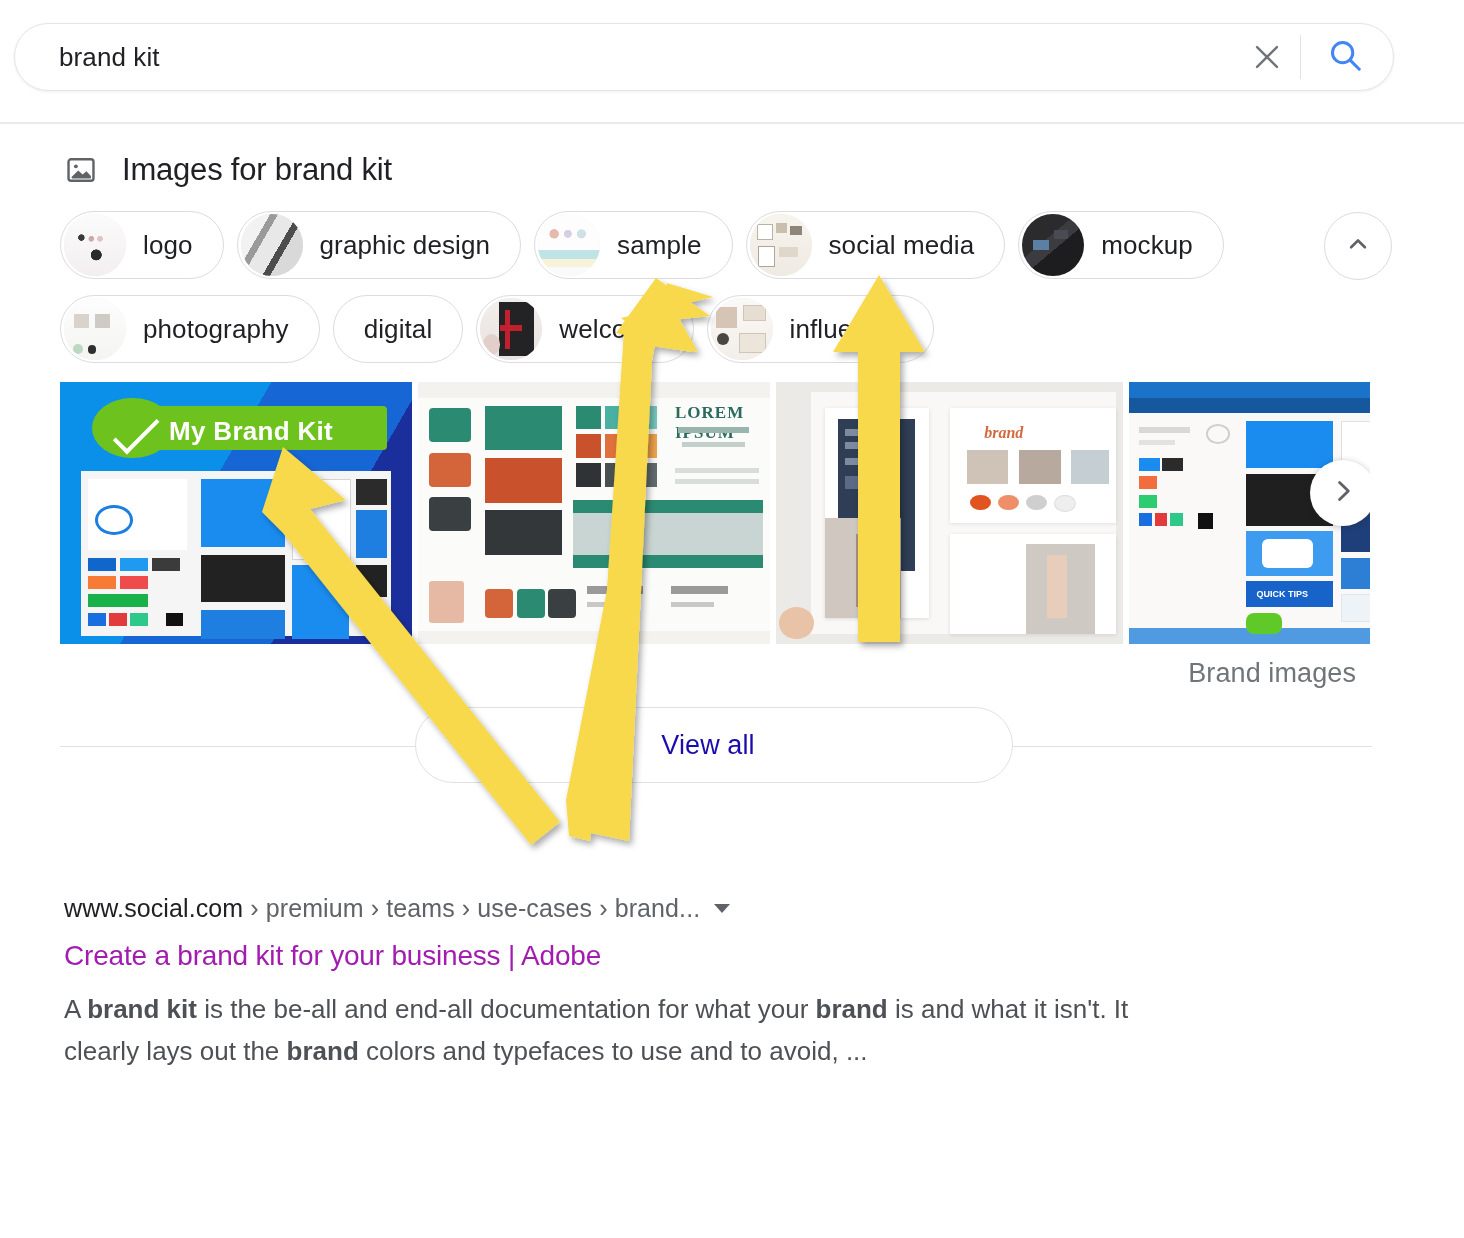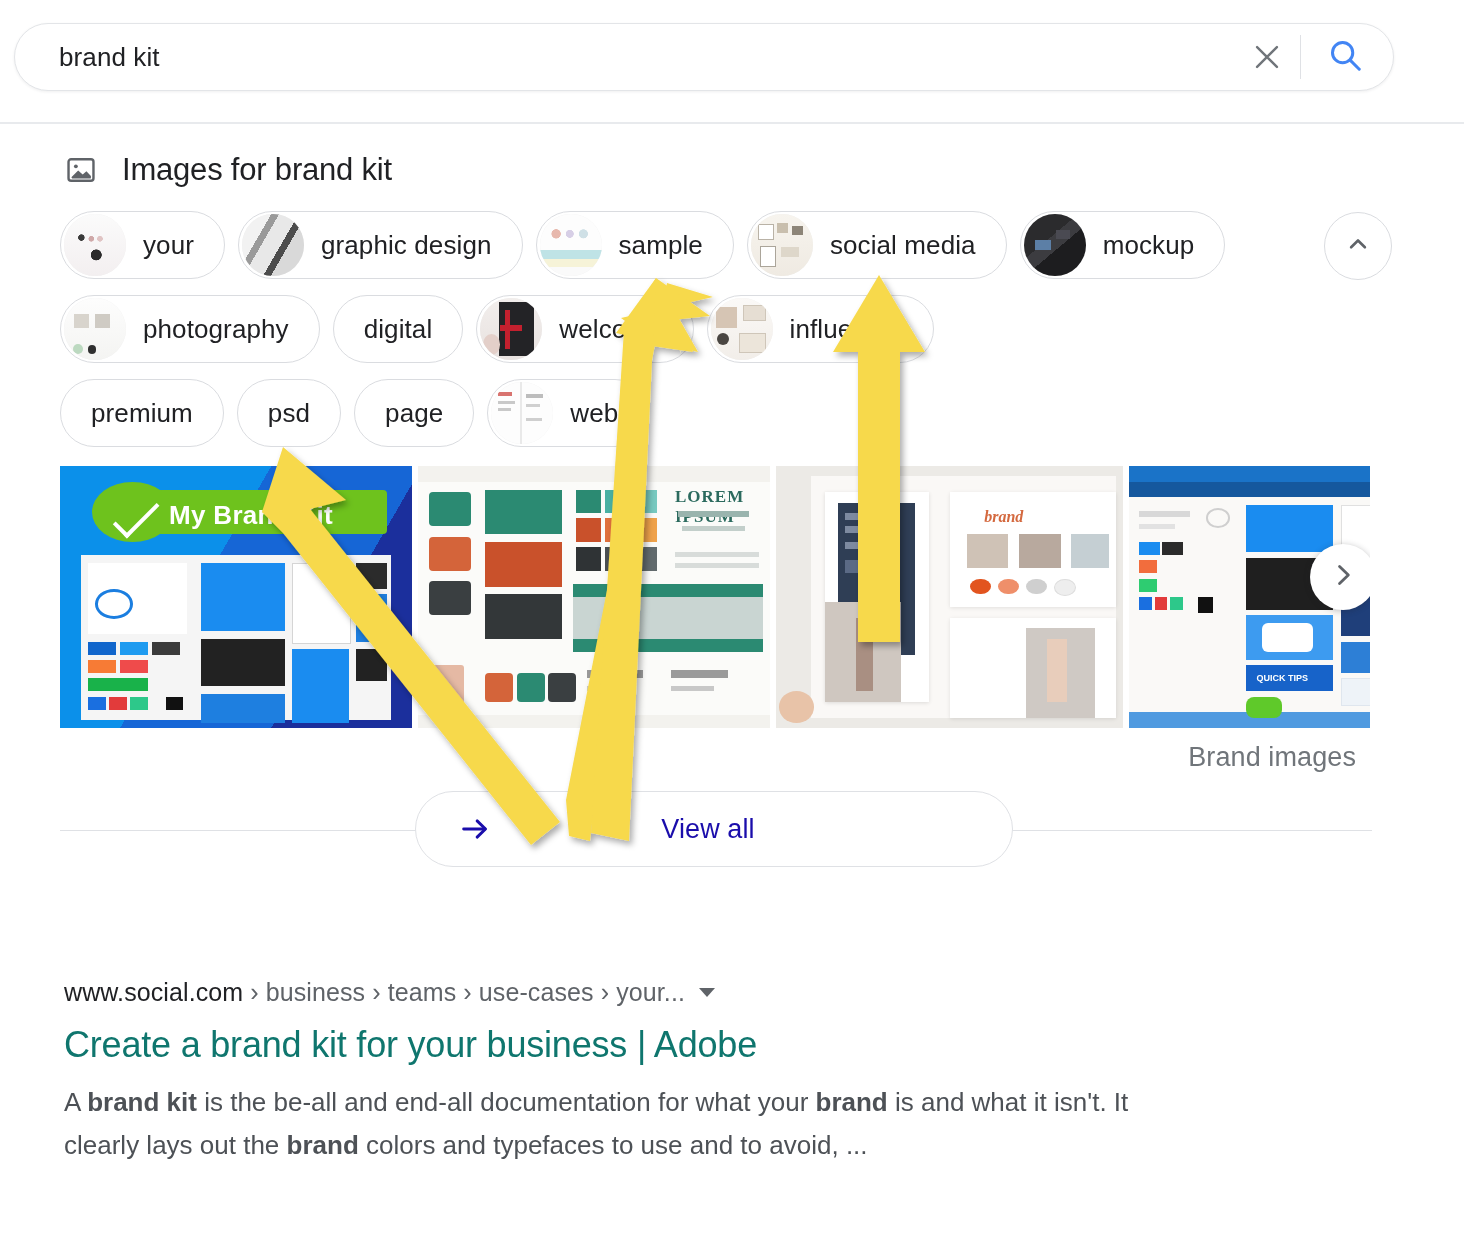--- a/index.html
+++ b/index.html
@@ -249,22 +249,22 @@
     display: inline-block;
     margin-left: 14px;
     width: 0; height: 0;
     border-left: 8px solid transparent;
     border-right: 8px solid transparent;
     border-top: 9px solid #5f6368;
     cursor: pointer;
   }
   .result-title {
     margin-top: 17px;
-    font-size: 36px;
-    color: #0f766e;
+    font-size: 28px;
+    color: #a21caf;
     letter-spacing: -.2px;
     cursor: pointer;
     line-height: 1.15;
   }
   .result-snippet {
     margin-top: 16px;
     font-size: 26px;
     color: #4d5156;
     line-height: 1.62;
     max-width: 1100px;
@@ -322,21 +322,21 @@
       <div class="chip-row">
         <div class="chip has-thumb">
           <div class="chip-thumb">
             <div class="tx" style="background:
                  radial-gradient(circle at 28% 38%, #3a3a3a 5%, transparent 6%),
                  radial-gradient(circle at 44% 40%, #cfa8a8 5%, transparent 6%),
                  radial-gradient(circle at 58% 40%, #e0c4c4 5%, transparent 6%),
                  radial-gradient(circle at 52% 66%, #2b2b2b 10%, transparent 11%),
                  linear-gradient(#fbfbfb,#f3eff0)"></div>
           </div>
-          <span class="chip-label">your</span>
+          <span class="chip-label">logo</span>
         </div>
 
         <div class="chip has-thumb">
           <div class="chip-thumb">
             <div class="tx" style="background:
                  linear-gradient(120deg,#cfcfcf 0 12%,#f2f2f2 12% 30%,#9a9a9a 30% 38%,#e8e8e8 38% 58%,#4c4c4c 58% 66%,#d9d9d9 66% 100%)"></div>
           </div>
           <span class="chip-label">graphic design</span>
         </div>
 
@@ -417,43 +417,20 @@
             <div class="tx" style="background:linear-gradient(#fbf9f7,#f2eee9)"></div>
             <div class="mk" style="left:8%;top:14%;width:34%;height:34%;background:#d6c5b4;"></div>
             <div class="mk" style="left:52%;top:12%;width:34%;height:22%;background:#e6ded3;border:1px solid #cfc6b9;"></div>
             <div class="mk" style="left:10%;top:56%;width:20%;height:20%;border-radius:50%;background:#4a4642;"></div>
             <div class="mk" style="left:46%;top:56%;width:40%;height:30%;background:#ece5da;border:1px solid #cfc6b9;"></div>
           </div>
           <span class="chip-label">influencer</span>
         </div>
       </div>
 
-      <div class="chip-row">
-        <div class="chip no-thumb">
-          <span class="chip-label">premium</span>
-        </div>
-        <div class="chip no-thumb">
-          <span class="chip-label">psd</span>
-        </div>
-        <div class="chip no-thumb">
-          <span class="chip-label">page</span>
-        </div>
-        <div class="chip has-thumb">
-          <div class="chip-thumb">
-            <div class="tx" style="background:linear-gradient(90deg,#fdfdfd 0 46%,#e9e9e9 46% 50%,#fdfdfd 50% 100%)"></div>
-            <div class="mk" style="left:10%;top:16%;width:24%;height:7%;background:#d8736f;"></div>
-            <div class="mk" style="left:10%;top:30%;width:28%;height:5%;background:#c9c9c9;"></div>
-            <div class="mk" style="left:10%;top:42%;width:22%;height:5%;background:#c9c9c9;"></div>
-            <div class="mk" style="left:56%;top:20%;width:28%;height:6%;background:#bdbdbd;"></div>
-            <div class="mk" style="left:56%;top:36%;width:22%;height:5%;background:#d0d0d0;"></div>
-            <div class="mk" style="left:56%;top:58%;width:26%;height:5%;background:#cfcfcf;"></div>
-          </div>
-          <span class="chip-label">web</span>
-        </div>
-      </div>
     </div>
 
     <div class="strip">
 
       <div class="thumb" style="width:352px;background:linear-gradient(120deg,#0b90ea 0 42%,#1666d6 42% 72%,#1b2f9c 72% 100%);">
         <div class="mk" style="left:18%;top:9%;width:75%;height:17%;background:#6ec21d;border-radius:4px;"></div>
         <div class="mk" style="left:9%;top:6%;width:23%;height:23%;border-radius:50%;background:#6ec21d;"></div>
         <div class="mk" style="left:15%;top:15%;width:12%;height:6%;border-left:4px solid #fff;border-bottom:4px solid #fff;transform:rotate(-45deg);"></div>
         <div class="mk" style="left:31%;top:13%;font:bold 26px 'Liberation Sans',sans-serif;color:#fff;letter-spacing:.3px;">My Brand Kit</div>
         <div class="mk" style="left:6%;top:34%;width:88%;height:63%;background:#f5f5f5;"></div>
@@ -588,21 +565,21 @@
             <path d="M4 12 H19" stroke="#1a0dab" stroke-width="2.1" stroke-linecap="round"></path>
             <path d="M13.5 6.3 L19.4 12 L13.5 17.7" stroke="#1a0dab" stroke-width="2.1" fill="none" stroke-linecap="round" stroke-linejoin="round"></path>
           </svg>
         </span>
         <span class="viewall-label">View all</span>
       </div>
     </div>
 
     <div class="result">
       <div class="result-url">
-        <span><span class="domain">www.social.com</span><span> › business › teams › use-cases › your...</span></span>
+        <span><span class="domain">www.social.com</span><span> › premium › teams › use-cases › brand...</span></span>
         <span class="caret"></span>
       </div>
       <div class="result-title">Create a brand kit for your business | Adobe</div>
       <div class="result-snippet">A <b>brand kit</b> is the be-all and end-all documentation for what your <b>brand</b> is and what it isn't. It clearly lays out the <b>brand</b> colors and typefaces to use and to avoid, ...</div>
     </div>
 
   </div>
 
   <svg class="anno" viewBox="0 0 1464 1238">
     <defs>

